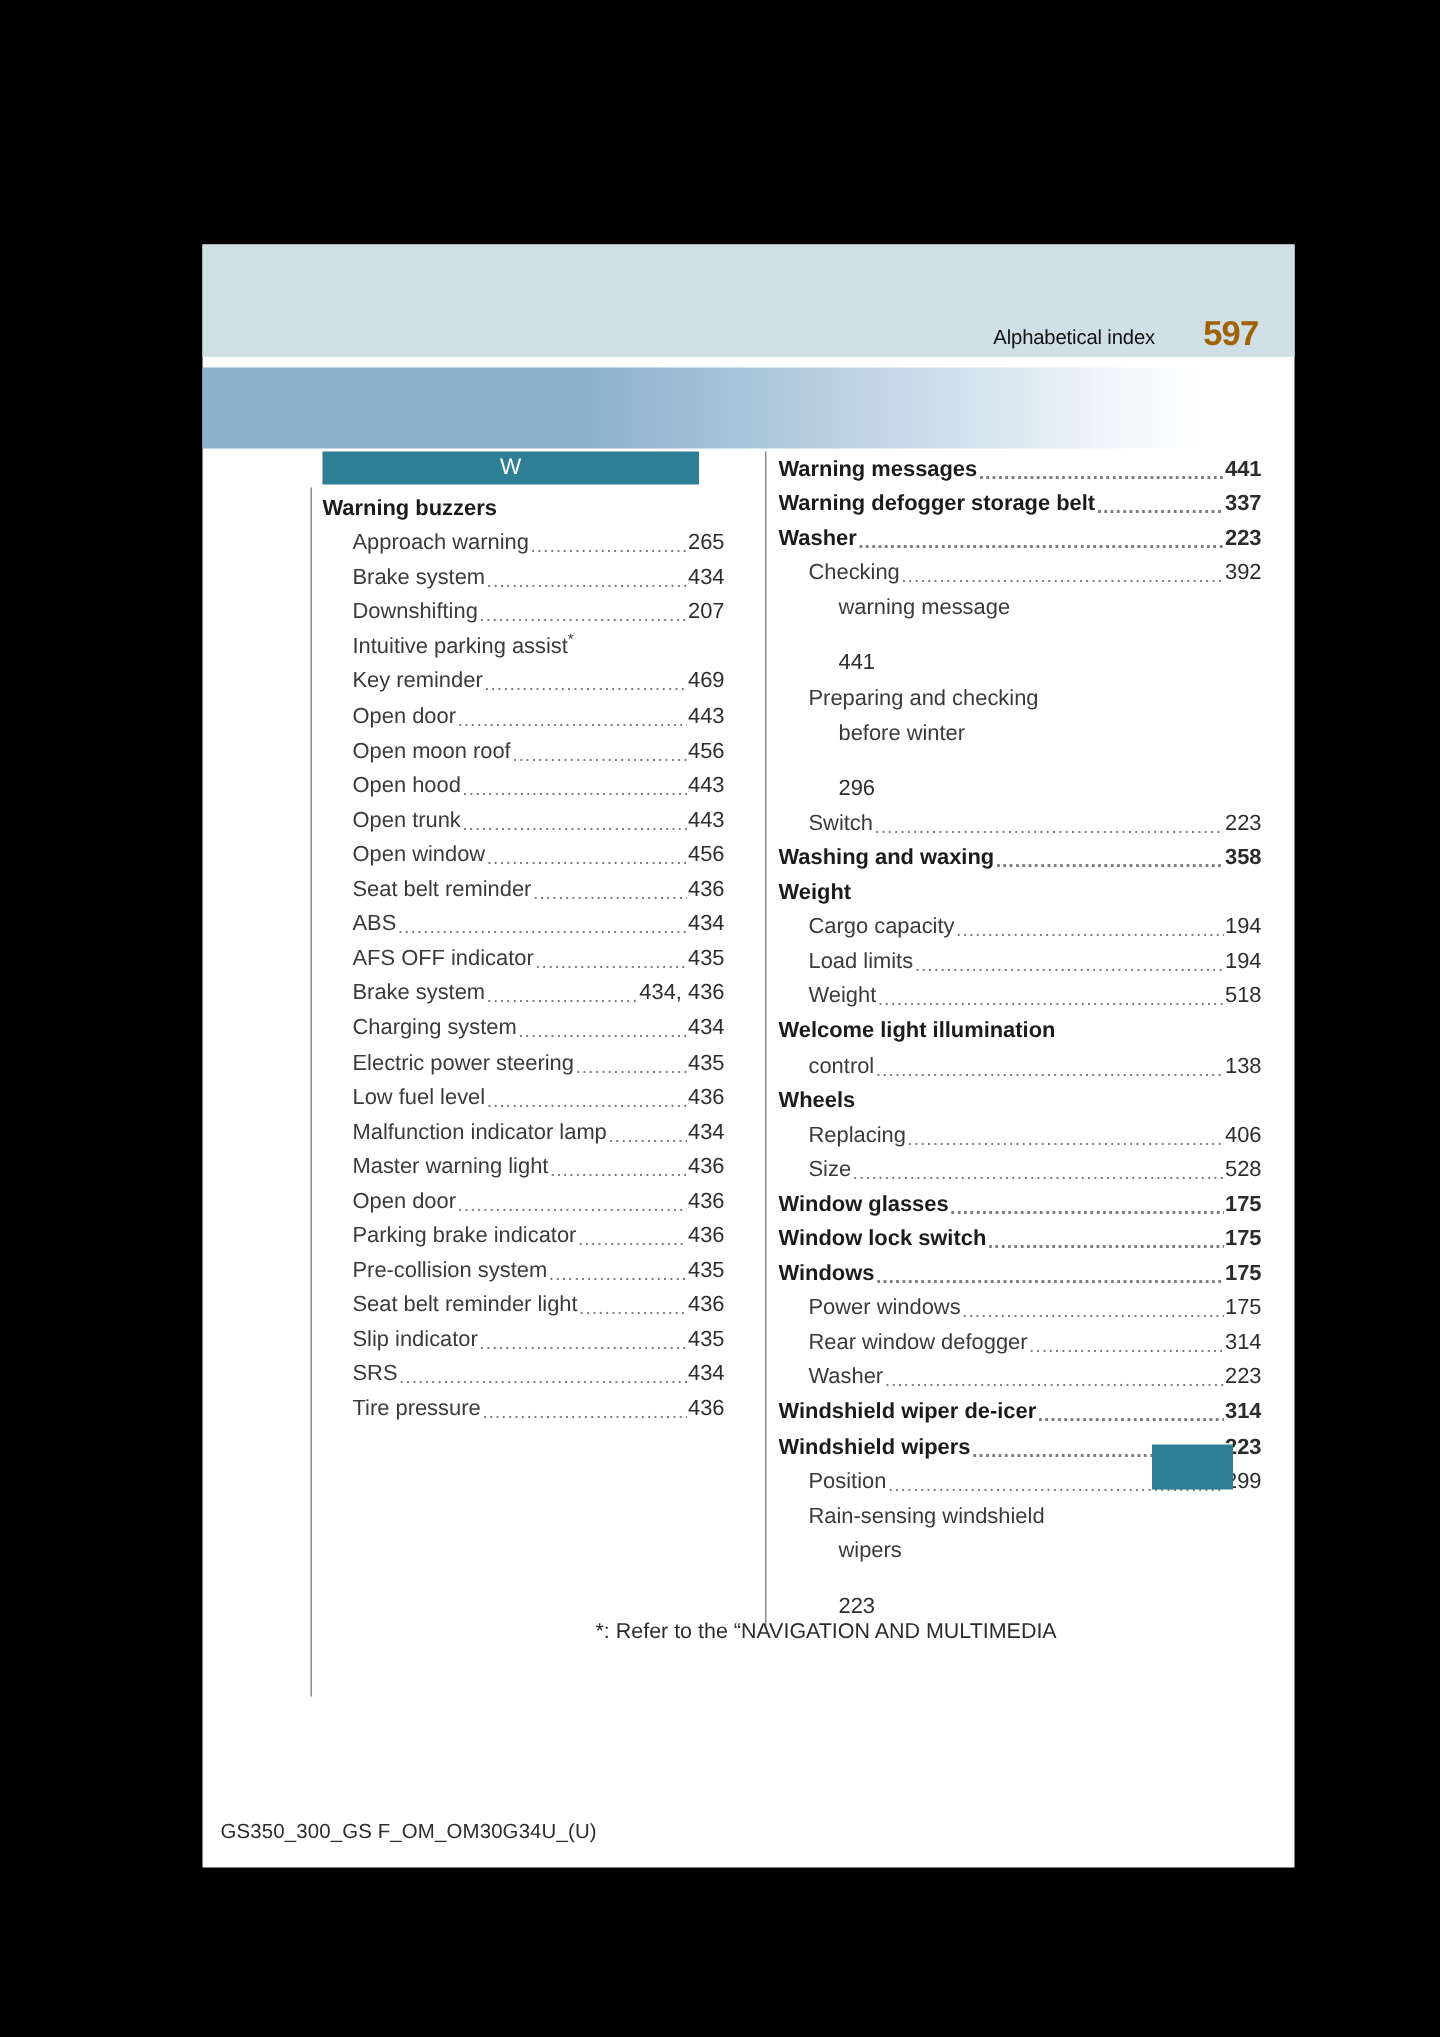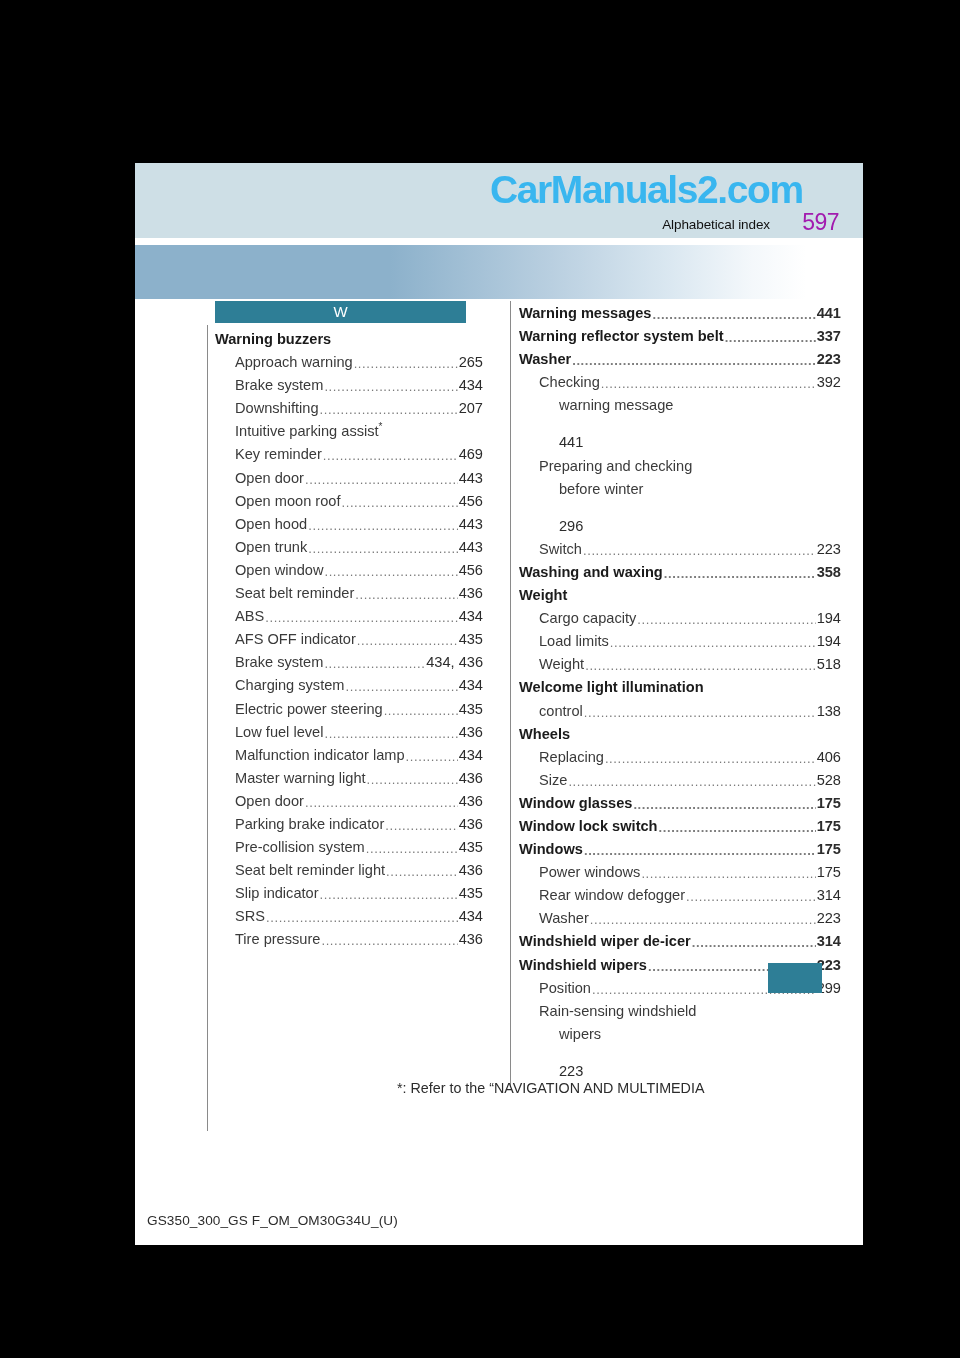--- a/index.html
+++ b/index.html
@@ -41,22 +41,22 @@
     font-size: 13.5px;
     color: #111111;
     letter-spacing: -0.1px;
     white-space: nowrap;
   }
   #header-pageno {
     position: absolute;
     right: 24px;
     bottom: 2px;
     font-size: 23px;
-    font-weight: normal;
-    color: #a21caf;
+    font-weight: bold;
+    color: #a16207;
     letter-spacing: -0.5px;
   }
   #watermark-top {
     position: absolute;
     left: 355px;
     top: 5px;
     font-size: 39px;
     font-weight: bold;
     letter-spacing: -1.4px;
     color: #39b6ef;
@@ -210,21 +210,20 @@
     letter-spacing: -0.3px;
     white-space: nowrap;
   }
 </style>
 </head>
 <body>
 
 <div id="page-sheet">
 
   <div id="header-band">
-    <div id="watermark-top">CarManuals2.com</div>
     <div id="header-title">Alphabetical index</div>
     <div id="header-pageno">597</div>
   </div>
 
   <div id="gradient-band"></div>
 
   <div id="index-body">
 
     <div class="index-column col-left">
       <div class="col-rule"></div>
@@ -366,21 +365,21 @@
 
     <div class="index-column col-right">
       <div class="col-rule"></div>
       <div class="entries" id="right-entries">
           <div class="entry lvl0">
             <span class="label">Warning messages</span>
             <span class="leader"></span>
             <span class="page">441</span>
           </div>
           <div class="entry lvl0">
-            <span class="label">Warning reflector system belt</span>
+            <span class="label">Warning defogger storage belt</span>
             <span class="leader"></span>
             <span class="page">337</span>
           </div>
           <div class="entry lvl0">
             <span class="label">Washer</span>
             <span class="leader"></span>
             <span class="page">223</span>
           </div>
           <div class="entry lvl1">
             <span class="label">Checking</span>

